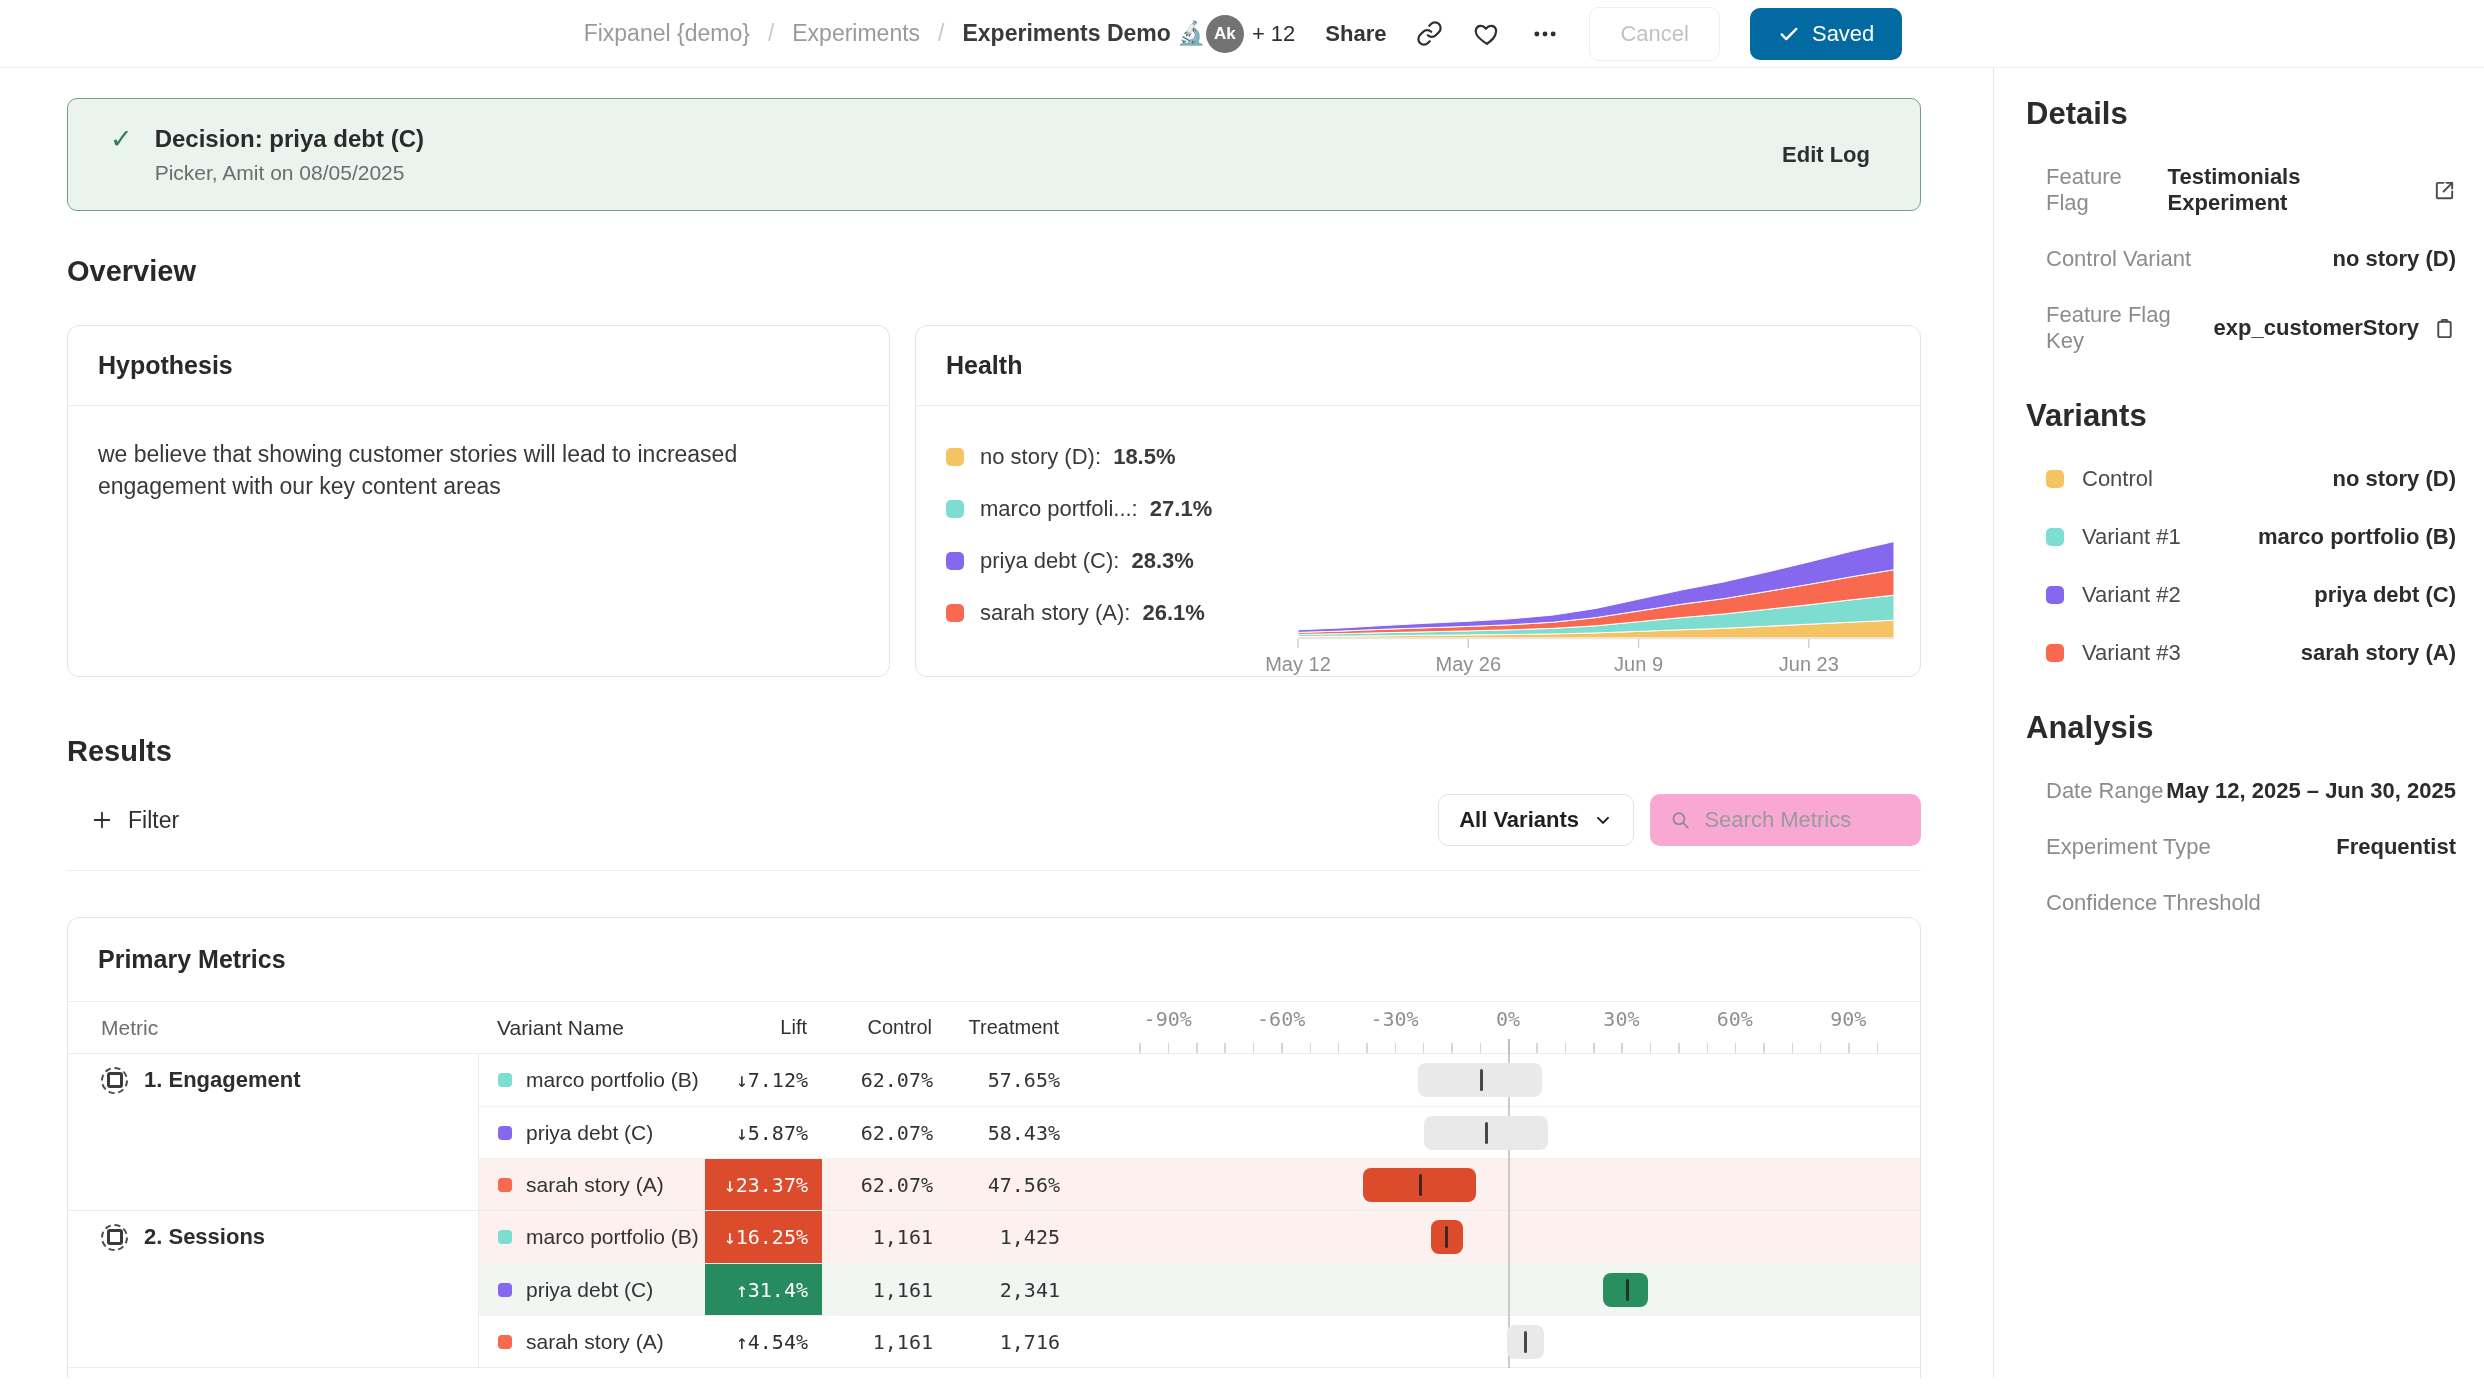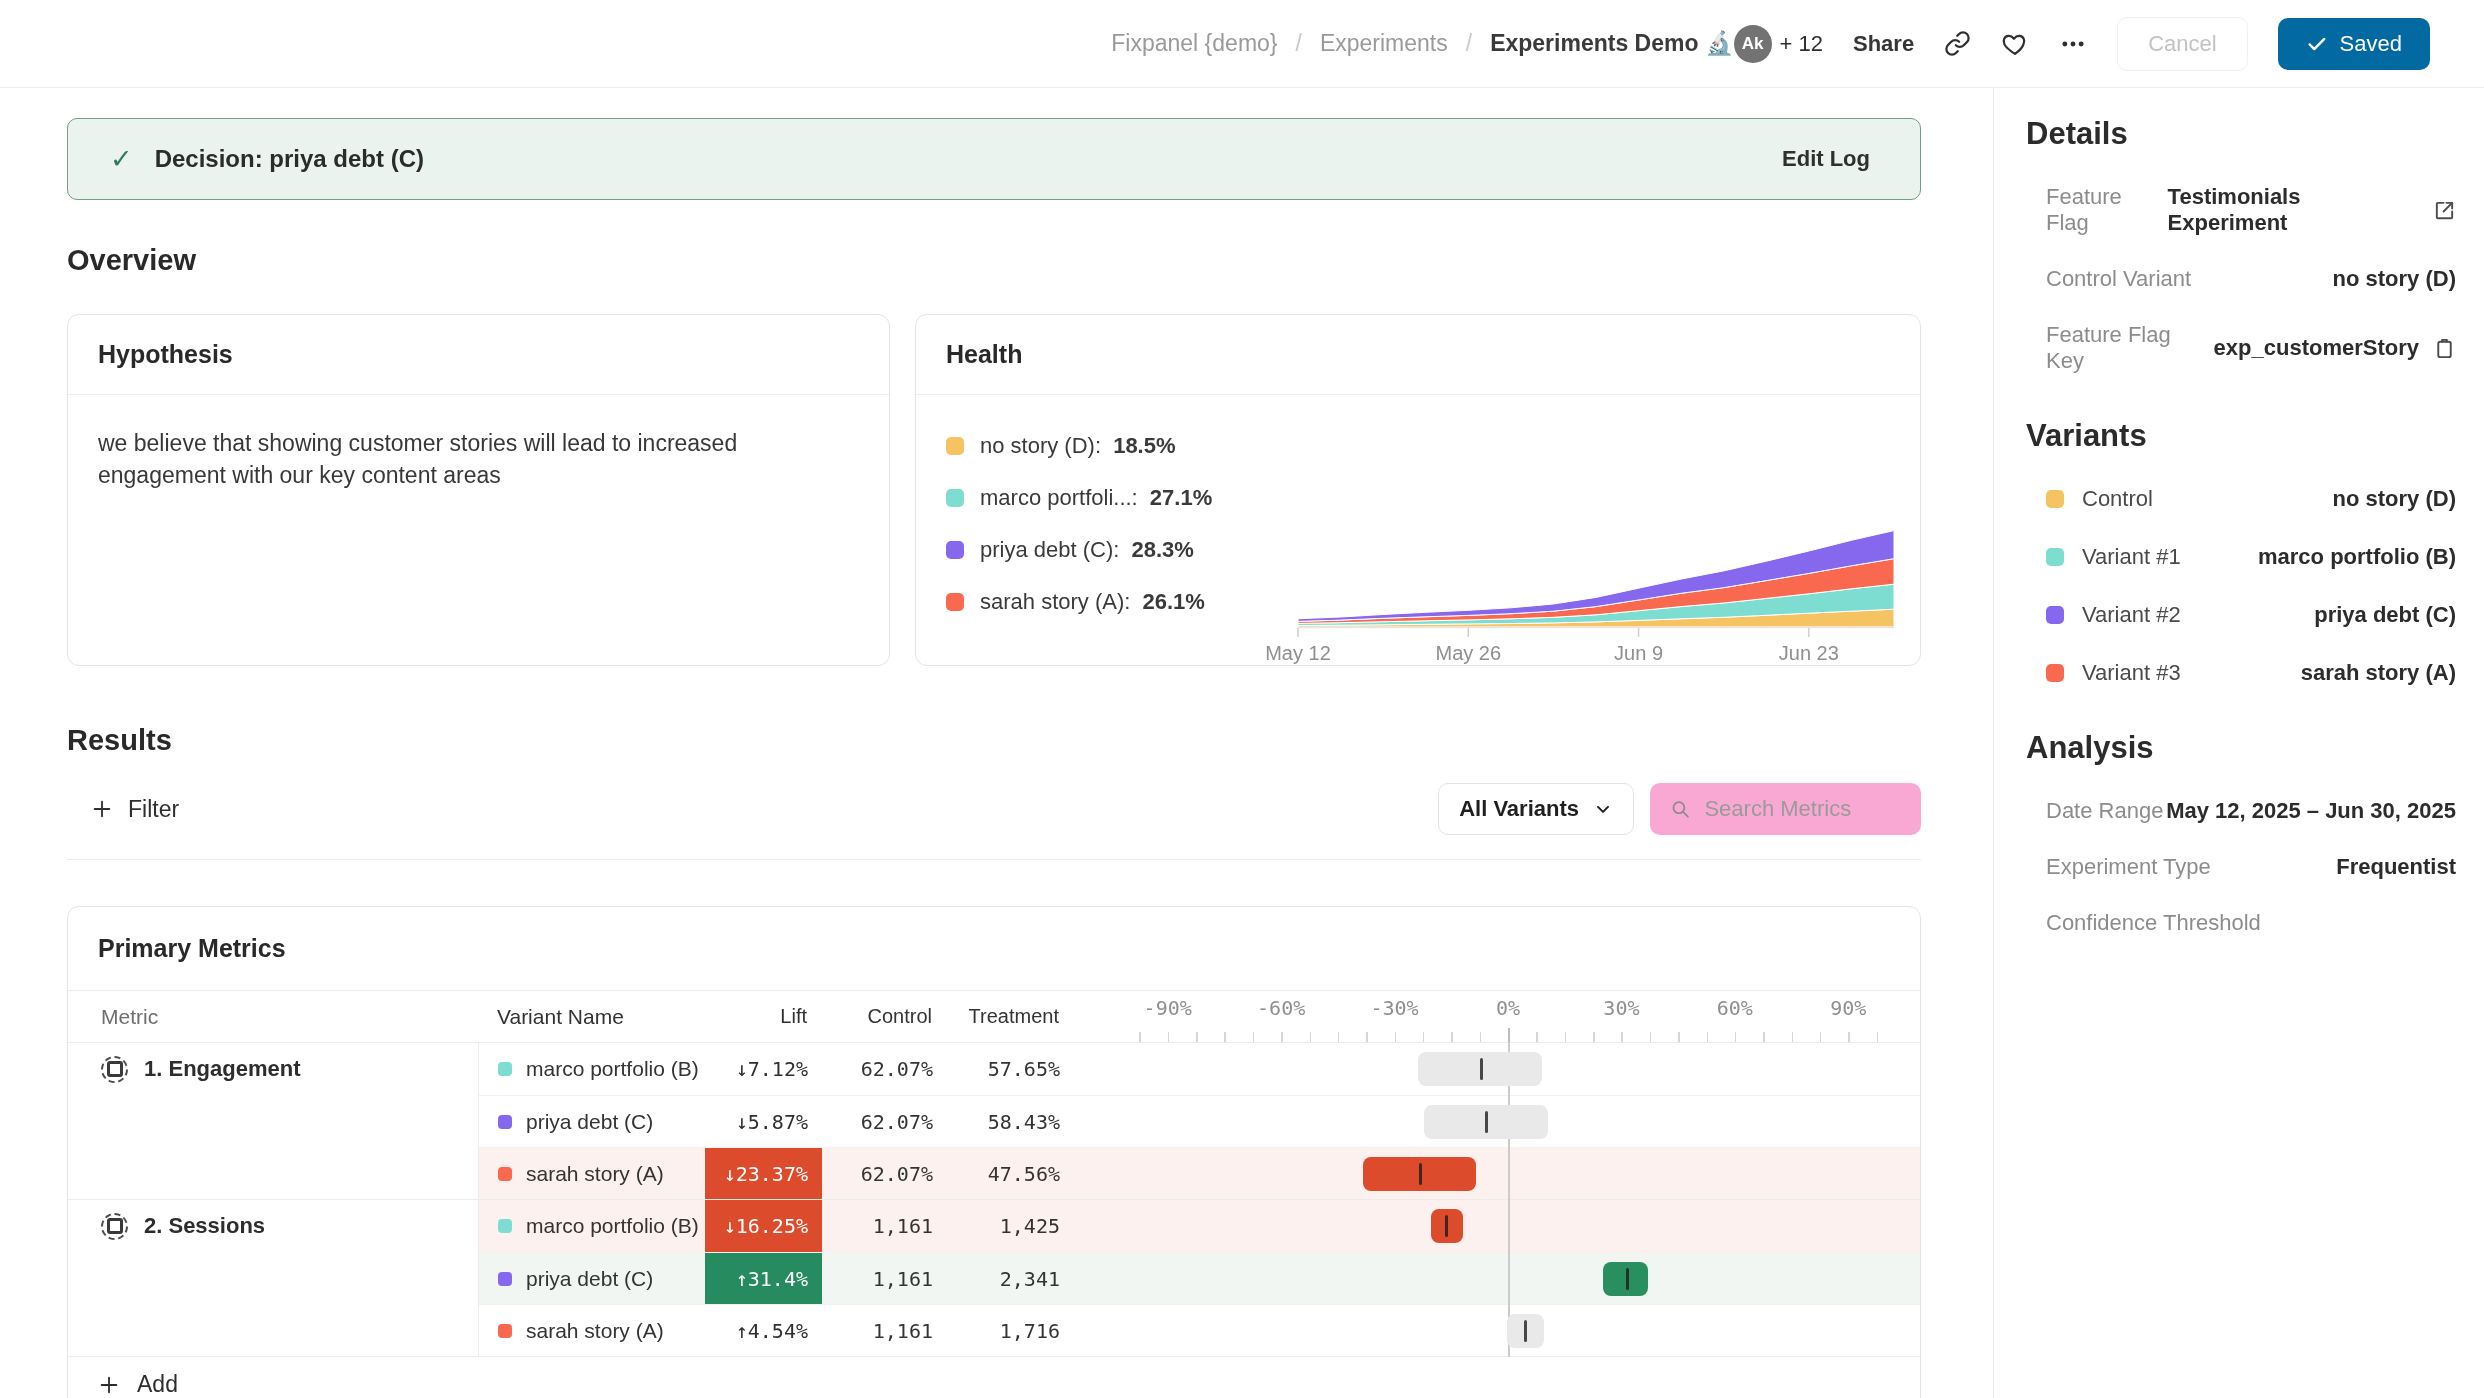--- a/index.html
+++ b/index.html
@@ -1,20 +1,20 @@
 <!DOCTYPE html>
 <html><head>
 <meta charset="utf-8">
 <style>
   * { margin:0; padding:0; box-sizing:border-box; }
   html,body { width:2484px; height:1398px; overflow:hidden; background:#fff;
     font-family:"Liberation Sans", sans-serif; color:#3c3c3c; }
 
   
-  .topbar { height:88px; display:flex; align-items:center; justify-content:flex-end;
+  .topbar { height:68px; display:flex; align-items:center; justify-content:center;
     padding:0 54px 0 56px; border-bottom:1px solid #ededed; }
   .crumbs { display:flex; align-items:center; gap:18px; font-size:23px; }
   .crumb { color:#9a9a9a; cursor:pointer; }
   .crumb.current { color:#3a3a3a; font-weight:600; }
   .crumb-sep { color:#c9c9c9; }
   .topbar-right { display:flex; align-items:center; gap:30px; }
   .avatar-group { display:flex; align-items:center; gap:8px; }
   .avatar { width:38px; height:38px; border-radius:50%; background:#737373; color:#fff;
     display:flex; align-items:center; justify-content:center; font-weight:700; font-size:17px; }
   .collab { font-size:22px; color:#2f2f2f; }
@@ -172,20 +172,21 @@
 </div>
 
 <div class="layout">
 
   <div class="content">
 
     <div class="banner">
       <span class="banner-check">✓</span>
       <div class="banner-text">
         <div class="banner-title">Decision: priya debt (C)</div>
+        <div class="banner-sub">Picker, Amit on 08/05/2025</div>
       </div>
       <span class="banner-action">Edit Log</span>
     </div>
 
     <h2 class="section-h overview-h">Overview</h2>
 
     <div class="cards">
       <div class="card half-card">
         <div class="card-h">Hypothesis</div>
         <div class="hyp-body">we believe that showing customer stories will lead to increased engagement with our key content areas</div>

